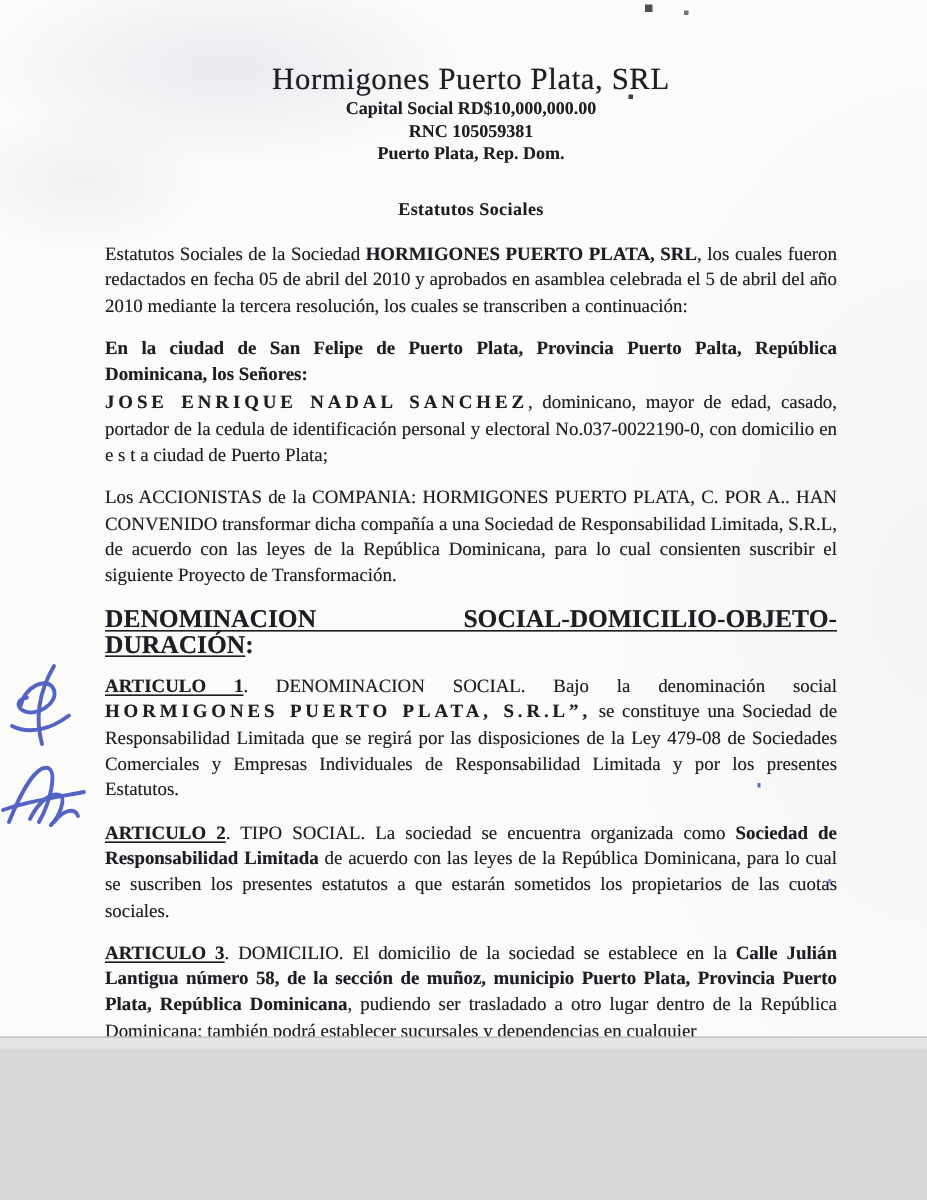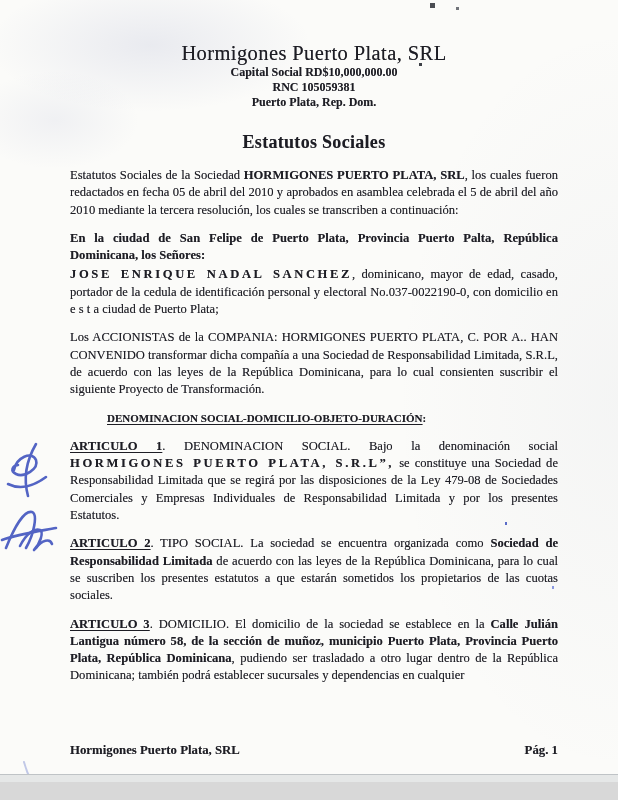--- a/index.html
+++ b/index.html
@@ -1,37 +1,37 @@
 <!DOCTYPE html>
 <html><head>
 <meta charset="utf-8">
 <style>
   html,body{margin:0;padding:0;background:#d8d8d8;}
   .page{
     position:relative;
-    width:618px;height:782px;
+    width:618px;height:699px;
     margin:0 auto;
     overflow:hidden;
     font-family:"Liberation Serif","DejaVu Serif",serif;
     color:#1d1d24;
     background:
       radial-gradient(ellipse 230px 95px at 150px 45px, rgba(140,148,190,0.16), transparent 70%),
       radial-gradient(ellipse 120px 70px at 55px 120px, rgba(140,148,190,0.10), transparent 70%),
       radial-gradient(ellipse 300px 500px at 620px 400px, rgba(120,130,160,0.05), transparent 75%),
       linear-gradient(#fbfbf9,#fbfbf9);
   }
   .content{position:absolute;left:70px;top:42px;width:488px;}
   .letterhead{text-align:center;}
   .company-title{margin:0;font-size:20.5px;font-weight:400;letter-spacing:.4px;text-shadow:0 0 .6px rgba(20,20,30,.55);}
   .lh-sub{font-size:12px;font-weight:700;line-height:15px;text-shadow:0 0 .4px rgba(20,20,30,.4);}
-  .doc-title{margin:22px 0 0;text-align:center;font-size:18px;font-weight:700;letter-spacing:.3px;text-shadow:0 0 .4px rgba(20,20,30,.4);}
+  .doc-title{margin:22px 0 0;text-align:center;font-size:12px;font-weight:700;letter-spacing:.3px;text-shadow:0 0 .4px rgba(20,20,30,.4);}
   .body-text{margin-top:14px;font-size:12.6px;line-height:17.3px;text-align:justify;text-shadow:0 0 .45px rgba(20,20,30,.45);}
   .para{margin:0 0 11px;}
   .para.tight{margin-bottom:2px;font-weight:bold;}
-  .para.heading{font-size:11px;margin-left:37px;}
+  .para.heading{font-size:17px;}
   .b{font-weight:700;}
   .u{text-decoration:underline;text-decoration-thickness:1.4px;text-underline-offset:2px;}
   .ls{letter-spacing:2.6px;font-family:Liberation Serif, serif;}
   .footer-rule{position:absolute;left:70px;top:737px;width:488px;height:3px;
     background:linear-gradient(#networks 0,#5f1812 0,#5f1812 30%,#93352a 60%,#6b1d15 100%);}
   .footer-row{position:absolute;left:70px;top:743px;width:488px;display:flex;justify-content:space-between;
     font-size:12.8px;font-weight:700;text-shadow:0 0 .4px rgba(20,20,30,.4);}
   .scan-edge{position:absolute;left:0;bottom:0;width:100%;height:7px;background:#e5e7e7;border-top:1px solid #bfc3c6;}
   .margin-mark{position:absolute;pointer-events:none;}
   .mark1{left:2px;top:440px;}

